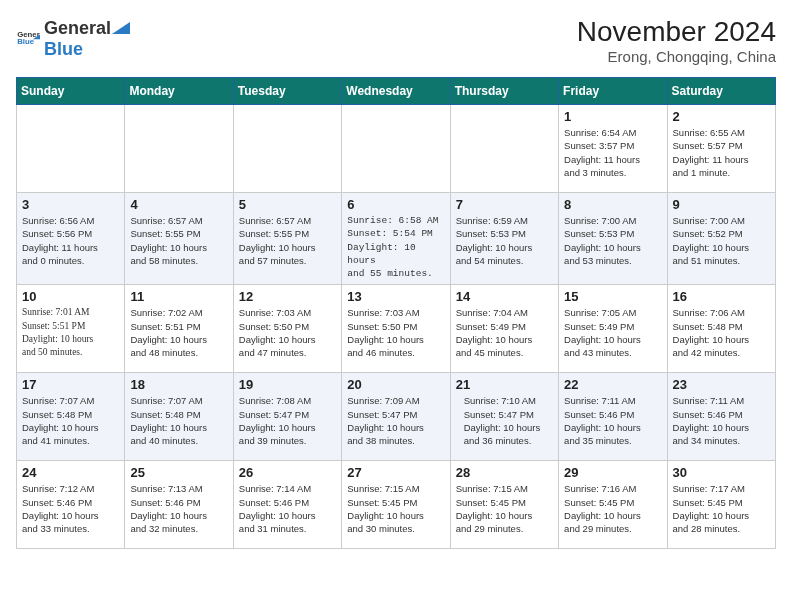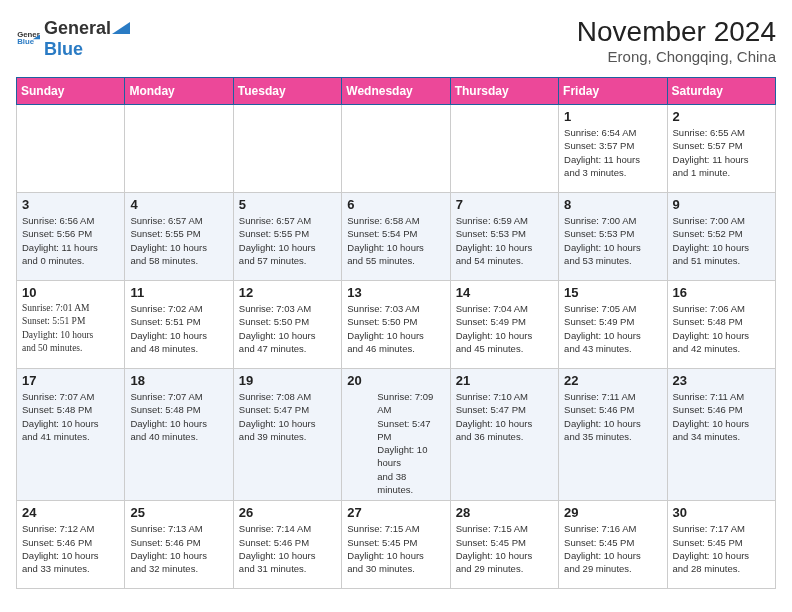--- a/index.html
+++ b/index.html
@@ -46,21 +46,21 @@
     .location {
       font-size: 15px;
       color: #555;
     }
     table {
       width: 100%;
       border-collapse: collapse;
       table-layout: fixed;
     }
     thead th {
-      background: #ec4899;
+      background: #0f766e;
       color: #fff;
       font-size: 12px;
       font-weight: bold;
       padding: 6px 4px;
       text-align: left;
       border: 1px solid #1e60a0;
     }
     tbody td {
       vertical-align: top;
       border: 1px solid #ccc;
@@ -171,21 +171,21 @@
         </td>
         <td>
           <span class="day-number">5</span>
           <div class="day-info" style="white-space: pre-line;">Sunrise: 6:57 AM
 Sunset: 5:55 PM
 Daylight: 10 hours
 and 57 minutes.</div>
         </td>
         <td>
           <span class="day-number">6</span>
-          <div class="day-info" style="white-space: pre-line;">Sunrise: 6:58 AM
+          <div class="day-info" style="white-space: pre-line; font-family: Liberation Mono, monospace;">Sunrise: 6:58 AM
 Sunset: 5:54 PM
 Daylight: 10 hours
 and 55 minutes.</div>
         </td>
         <td>
           <span class="day-number">7</span>
           <div class="day-info" style="white-space: pre-line;">Sunrise: 6:59 AM
 Sunset: 5:53 PM
 Daylight: 10 hours
 and 54 minutes.</div>
@@ -273,28 +273,28 @@
         </td>
         <td>
           <span class="day-number">19</span>
           <div class="day-info" style="white-space: pre-line;">Sunrise: 7:08 AM
 Sunset: 5:47 PM
 Daylight: 10 hours
 and 39 minutes.</div>
         </td>
         <td>
           <span class="day-number">20</span>
-          <div class="day-info" style="white-space: pre-line; margin-left: 30px;">Sunrise: 7:09 AM
+          <div class="day-info" style="white-space: pre-line;">Sunrise: 7:09 AM
 Sunset: 5:47 PM
 Daylight: 10 hours
 and 38 minutes.</div>
         </td>
         <td>
           <span class="day-number">21</span>
-          <div class="day-info" style="white-space: pre-line;">Sunrise: 7:10 AM
+          <div class="day-info" style="white-space: pre-line; margin-left: 8px;">Sunrise: 7:10 AM
 Sunset: 5:47 PM
 Daylight: 10 hours
 and 36 minutes.</div>
         </td>
         <td>
           <span class="day-number">22</span>
           <div class="day-info" style="white-space: pre-line;">Sunrise: 7:11 AM
 Sunset: 5:46 PM
 Daylight: 10 hours
 and 35 minutes.</div>

